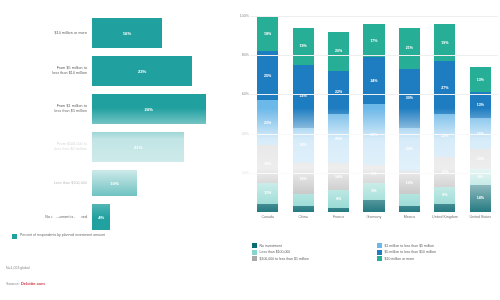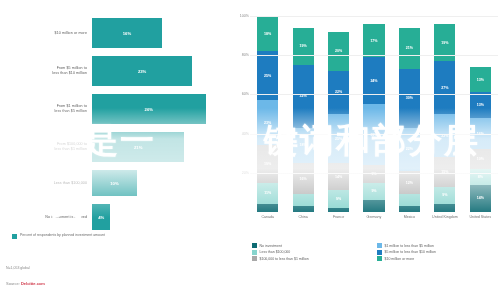--- a/index.html
+++ b/index.html
@@ -335,16 +335,15 @@
       </div>
     </div>
 
   <div id="n-note">N=1,053 global</div>
   <div id="source">
     <span>Source:</span>
     <span class="brand">Deloitte.com</span>
   </div>
 
   <div id="haze"></div>
-  <div class="overlay" id="overlay-line1">是一　　　键词和部分层</div>
   <div class="overlay" id="overlay-line2">式</div>
 
 </div>
 
 </body></html>

